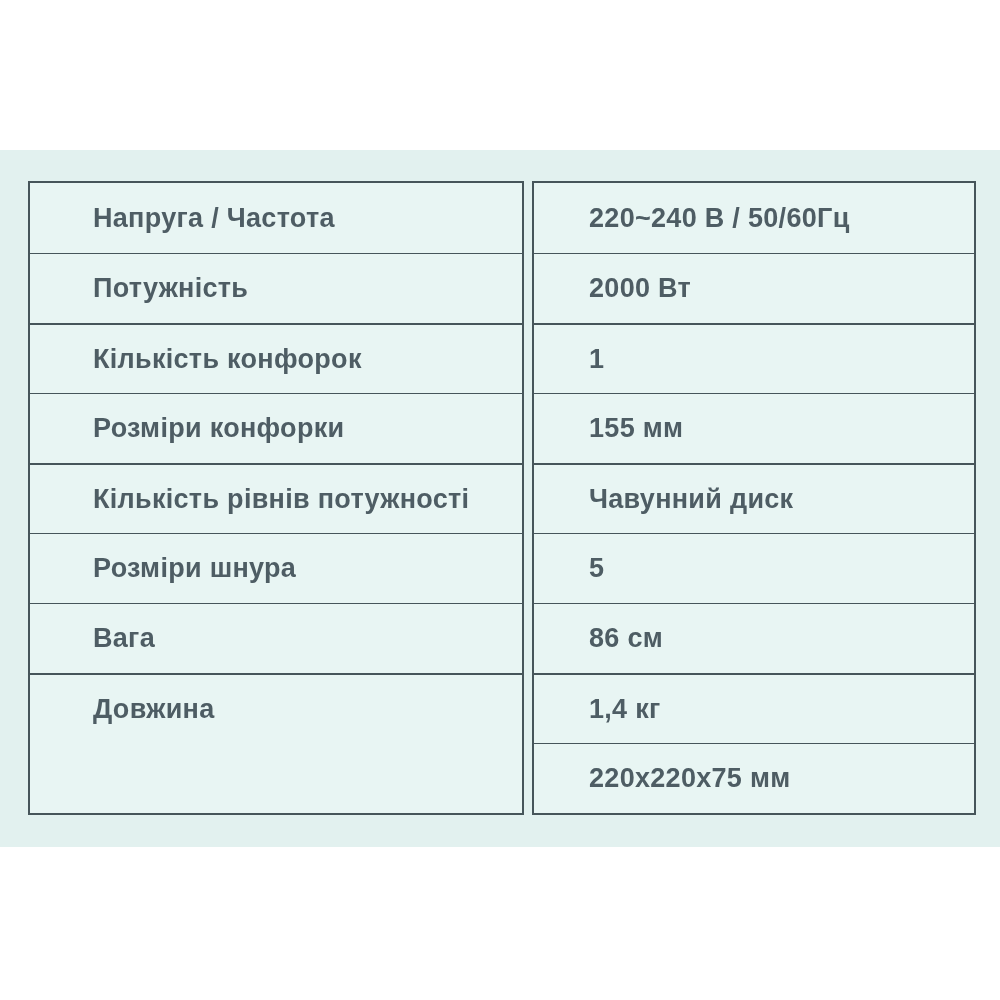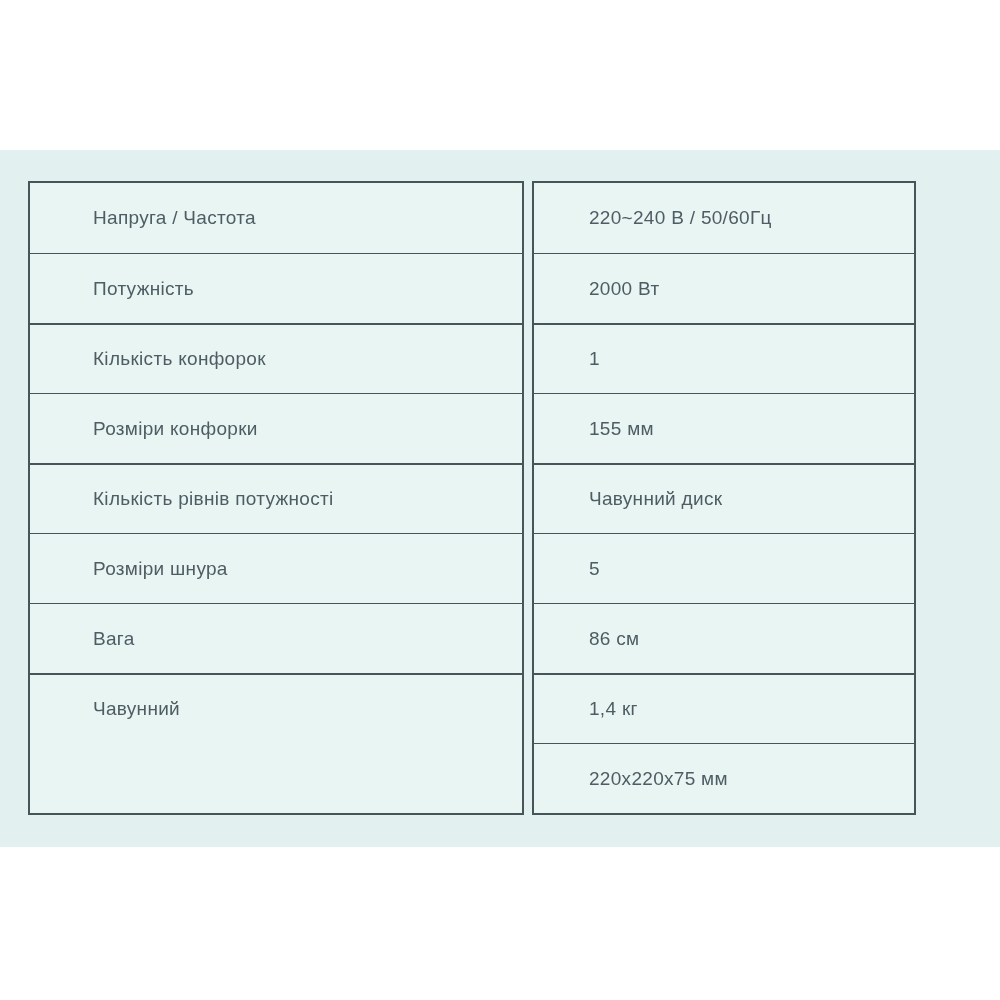--- a/index.html
+++ b/index.html
@@ -26,41 +26,41 @@
     top: 31px;
     display: flex;
     gap: 8px;
   }
   .col {
     border: 2px solid var(--border-col, #46555a);
     background: var(--cell-bg, #e8f5f3);
     box-sizing: border-box;
   }
   .col-labels { width: 496px; }
-  .col-values { width: 384px; }
+  .col-values { width: 444px; }
   .cell {
     height: 70px;
     box-sizing: border-box;
     display: flex;
     align-items: center;
   }
   .cell:not(:first-child) {
     border-top: 1px solid var(--border-col, #46555a);
   }
   
   .cell:nth-child(3),
   .cell:nth-child(5),
   .cell:nth-child(8) {
     border-top-width: 2px;
   }
   .col-labels .cell { padding-left: 63px; }
   .col-values .cell { padding-left: 55px; }
   .txt {
-    font-size: 19px;
-    font-weight: 400;
+    font-size: 27px;
+    font-weight: 700;
     color: var(--text-col, #4e5d64);
     letter-spacing: 0.3px;
     white-space: nowrap;
   }
 </style>
 </head>
 <body style="background: rgb(255, 255, 255);">
 
 <div class="panel">
   <div class="spec-table">
@@ -81,21 +81,21 @@
       <div class="cell">
           <span class="txt">Кількість рівнів потужності</span>
         </div>
       <div class="cell">
           <span class="txt">Розміри шнура</span>
         </div>
       <div class="cell">
           <span class="txt">Вага</span>
         </div>
       <div class="cell">
-          <span class="txt">Чавунний</span>
+          <span class="txt">Довжина</span>
         </div>
     </div>
 
     <div class="col col-values">
       <div class="cell">
           <span class="txt">220~240 В / 50/60Гц</span>
         </div>
       <div class="cell">
           <span class="txt">2000 Вт</span>
         </div>

